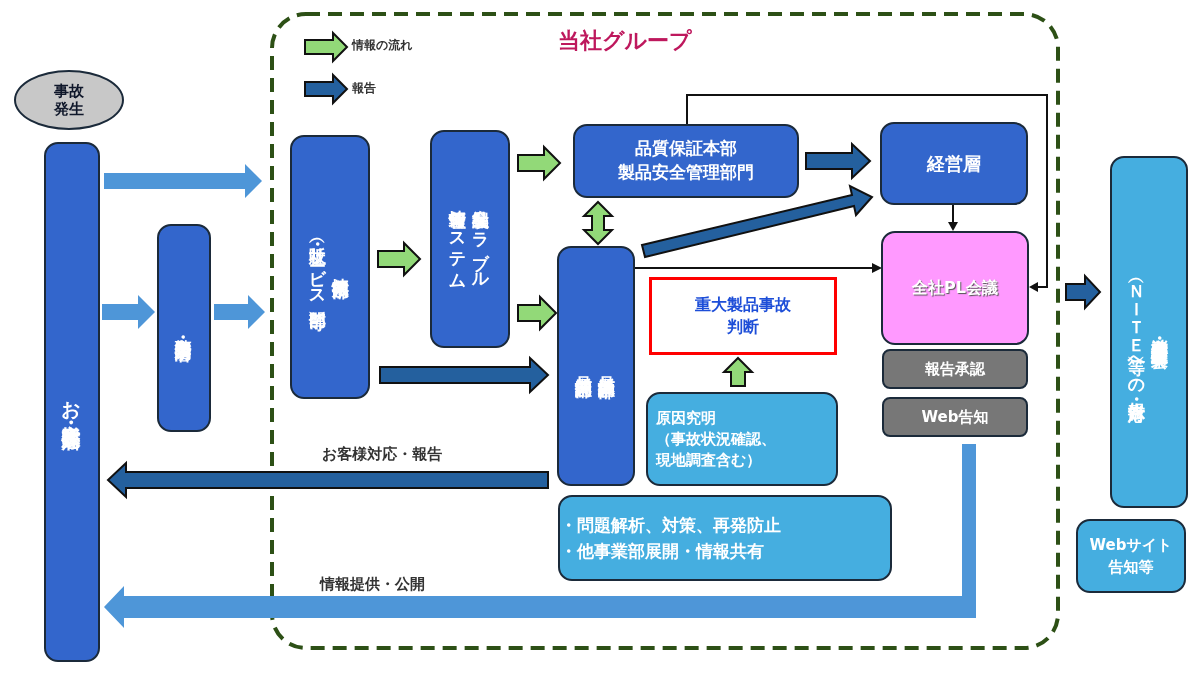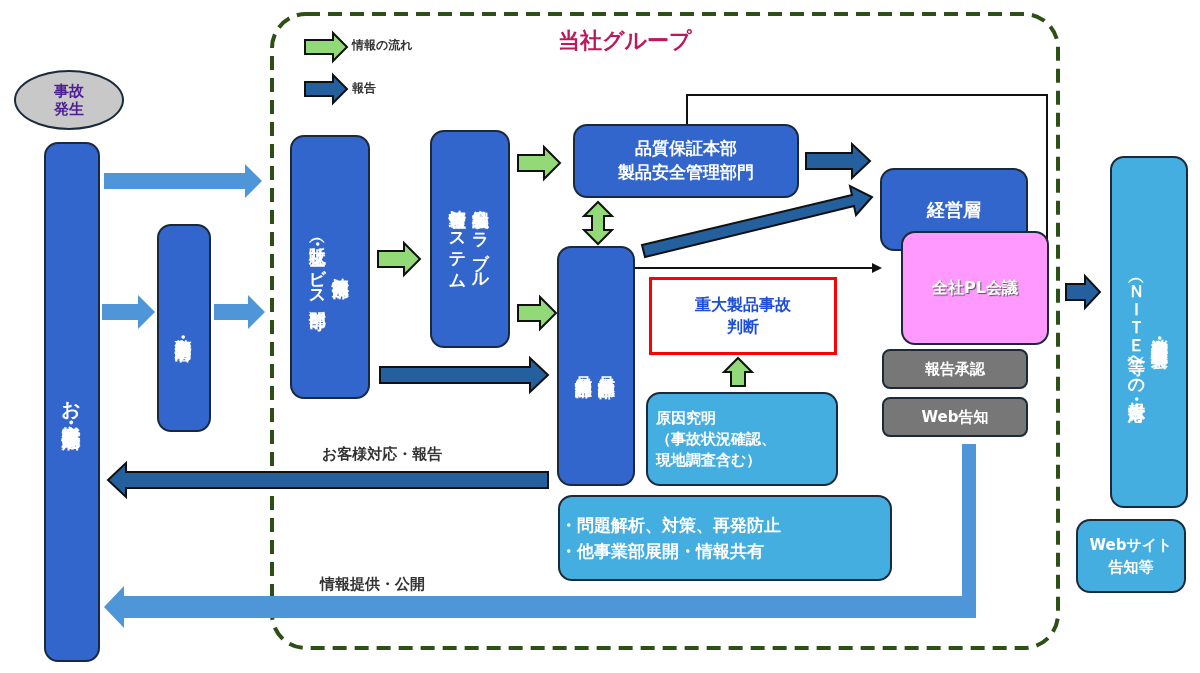--- a/index.html
+++ b/index.html
@@ -8,21 +8,21 @@
   svg#diagram { position:absolute; left:0; top:0; }
   .box { position:absolute; box-sizing:border-box; border:2px solid #1b2a3a; border-radius:14px;
          color:#ffffff; font-weight:bold; display:flex; align-items:center; justify-content:center; text-align:center; }
   .dark { background:#3366cc; }
   .light { background:#45aee0; }
   .gray { background:#777777; border-radius:8px; }
   .pink { background:#ff99ff; }
   .vert { writing-mode:vertical-rl; text-orientation:upright; letter-spacing:1px; }
   .lbl { position:absolute; font-weight:bold; color:#333333; white-space:nowrap; }
   .ellipse { position:absolute; background:#c8c8c8; border:2px solid #1b2a3a; border-radius:50%;
-             color:#4c1d95; font-weight:bold; display:flex; align-items:center; justify-content:center; text-align:center; box-sizing:border-box; line-height:1.2; }
+             color:#0f172a; font-weight:bold; display:flex; align-items:center; justify-content:center; text-align:center; box-sizing:border-box; line-height:1.2; }
   .redbox { position:absolute; border:3px solid #ff0000; background:#ffffff; color:#1d4ed8; font-weight:bold;
             display:flex; align-items:center; justify-content:center; text-align:center; box-sizing:border-box; line-height:1.4; }
   .ml { white-space:pre-line; }
 </style>
 </head>
 <body>
 
 <svg id="diagram" width="1200" height="673">
 
   <rect x="272" y="14" width="786" height="634" rx="34" ry="34" fill="none" stroke="#2d5016" stroke-width="4" stroke-dasharray="14,8"></rect>
@@ -97,25 +97,25 @@
 <div class="box dark" style="left:573px;top:124px;width:226px;height:74px;font-size:17px;line-height:1.4;">
   <span class="ml">品質保証本部
 製品安全管理部門</span>
 </div>
 
 <div class="box dark vert" style="left:557px;top:246px;width:78px;height:240px;font-size:17px;">
   <span class="ml">品質保証本部
 品質保証部門</span>
 </div>
 
-<div class="box dark" style="left:880px;top:122px;width:148px;height:83px;font-size:18px;margin-top:46px;">
+<div class="box dark" style="left:880px;top:122px;width:148px;height:83px;font-size:18px;">
   <span>経営層</span>
 </div>
 
-<div class="box pink" style="left:881px;top:231px;width:148px;height:114px;font-size:16px;text-shadow:1px 1px 1px #555;margin-left:20px;">
+<div class="box pink" style="left:881px;top:231px;width:148px;height:114px;font-size:16px;text-shadow:1px 1px 1px #555;">
   <span>全社PL会議</span>
 </div>
 
 <div class="box gray" style="left:882px;top:349px;width:146px;height:40px;font-size:15px;">
   <span>報告承認</span>
 </div>
 
 <div class="box gray" style="left:882px;top:397px;width:146px;height:40px;font-size:15px;">
   <span>Web告知</span>
 </div>

